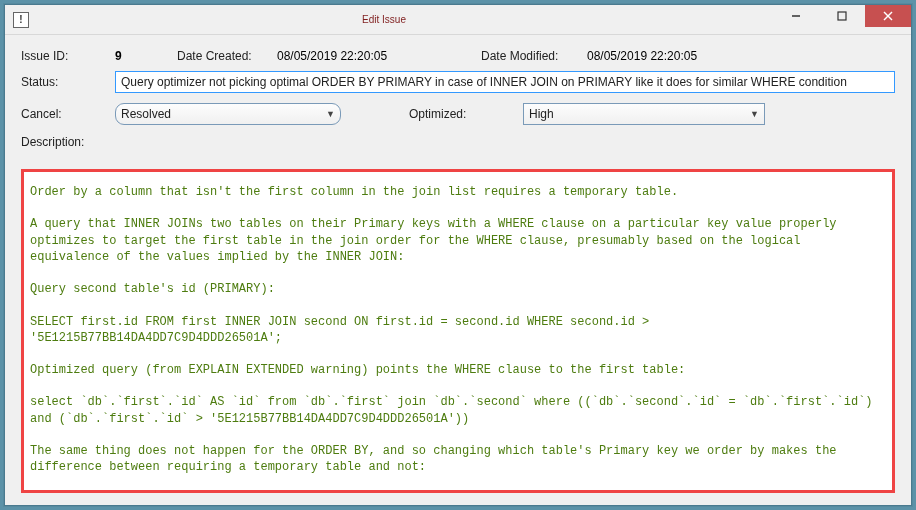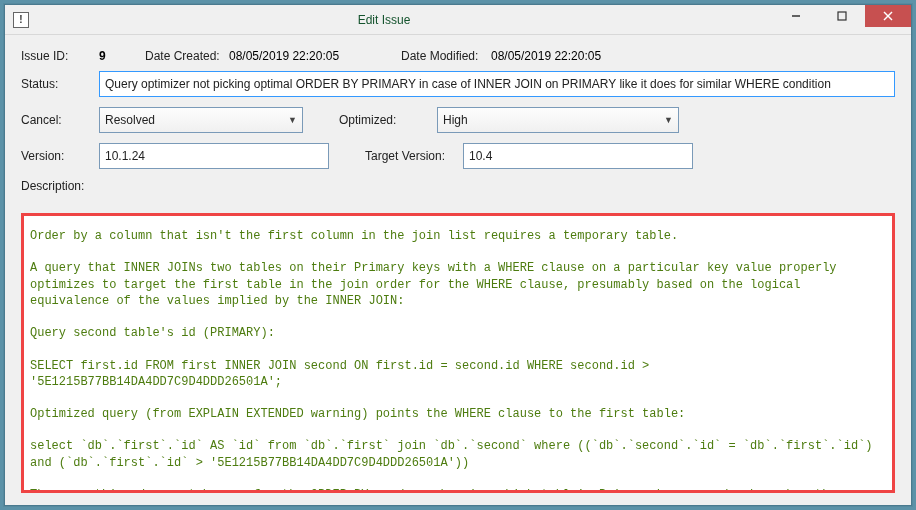--- a/index.html
+++ b/index.html
@@ -33,22 +33,22 @@
     width: 16px; height: 16px;
     margin: 0 6px 0 8px;
     border: 1px solid #666;
     background: #fff;
     display: flex; align-items: center; justify-content: center;
     font-size: 10px; font-weight: bold; color: #333;
   }
   .titlebar .title {
     flex: 1;
     text-align: center;
-    font-size: 12px;
-    color: #14532d;
+    font-size: 10px;
+    color: #7f1d1d;
     margin-right: 40px;
   }
   .win-btns { display: flex; height: 100%; }
   .win-btn {
     width: 46px; height: 22px;
     display: flex; align-items: center; justify-content: center;
     font-size: 10px; color: #333;
     margin-top: 0;
   }
   .win-btn.min { }
@@ -62,35 +62,36 @@
   .content {
     flex: 1;
     padding: 14px 16px 12px 16px;
     display: flex;
     flex-direction: column;
   }
   .row {
     display: flex;
     align-items: center;
     margin-bottom: 10px;
+    gap: 16px;
   }
   .row.tight { margin-bottom: 8px; }
   .label {
     color: #222;
   }
   .lbl-col-a { width: 78px; }
   .lbl-col-b { width: 98px; }
   .val-bold { font-weight: 600; }
   .gap { width: 32px; }
   .gap2 { width: 36px; }
   .text-input, .select {
     height: 22px;
     border: 1px solid #7a9ab8;
     background: #fff;
-    padding: 12px 5px;
+    padding: 0 5px;
     font-family: inherit;
     font-size: 12px;
     color: #222;
     outline: none;
   }
   .summary-input { flex: 1; border-color: #3399ff; }
   .select {
     appearance: none;
     -webkit-appearance: none;
     -moz-appearance: none;
@@ -98,21 +99,21 @@
     position: relative;
     background: linear-gradient(#fdfdfd,#f0f0f0);
     cursor: default;
   }
   .select-wrap { position: relative; display: inline-block; }
   .select-wrap .chev {
     position: absolute; right: 6px; top: 50%; transform: translateY(-55%);
     pointer-events: none;
     font-size: 9px; color: #444;
   }
-  .status-wrap .select { width: 204px; }
+  .status-wrap .select { width: 226px; border-radius: 9px; }
   .priority-wrap .select { width: 242px; }
   .ver-input { width: 230px; }
   .desc-label { margin-bottom: 20px; }
   .desc-area {
     flex: 1;
     width: 100%;
     border: 3px solid #ef4444;
     background: #fff;
     padding: 12px 6px;
     font-family: Consolas, "Courier New", monospace;
@@ -190,27 +191,20 @@
         <span class="chev">▼</span>
       </span>
       <span class="gap2"></span>
       <span class="label lbl-col-b">Optimized:</span>
       <span class="select-wrap priority-wrap">
         <input class="select" readonly="" value="High" style="">
         <span class="chev">▼</span>
       </span>
     </div>
 
-    <div class="row">
-      <span class="label lbl-col-a">Version:</span>
-      <input class="text-input ver-input" type="text" value="10.1.24" style="">
-      <span class="gap2"></span>
-      <span class="label lbl-col-b">Target Version:</span>
-      <input class="text-input ver-input" type="text" value="10.4" style="">
-    </div>
 
     <div class="label desc-label">Description:</div>
     <textarea class="desc-area" wrap="soft" style="white-space: pre-wrap;">Order by a column that isn't the first column in the join list requires a temporary table.
 
 A query that INNER JOINs two tables on their Primary keys with a WHERE clause on a particular key value properly optimizes to target the first table in the join order for the WHERE clause, presumably based on the logical equivalence of the values implied by the INNER JOIN:
 
 Query second table's id (PRIMARY):
 
 SELECT first.id FROM first INNER JOIN second ON first.id = second.id WHERE second.id &gt; '5E1215B77BB14DA4DD7C9D4DDD26501A';
 

